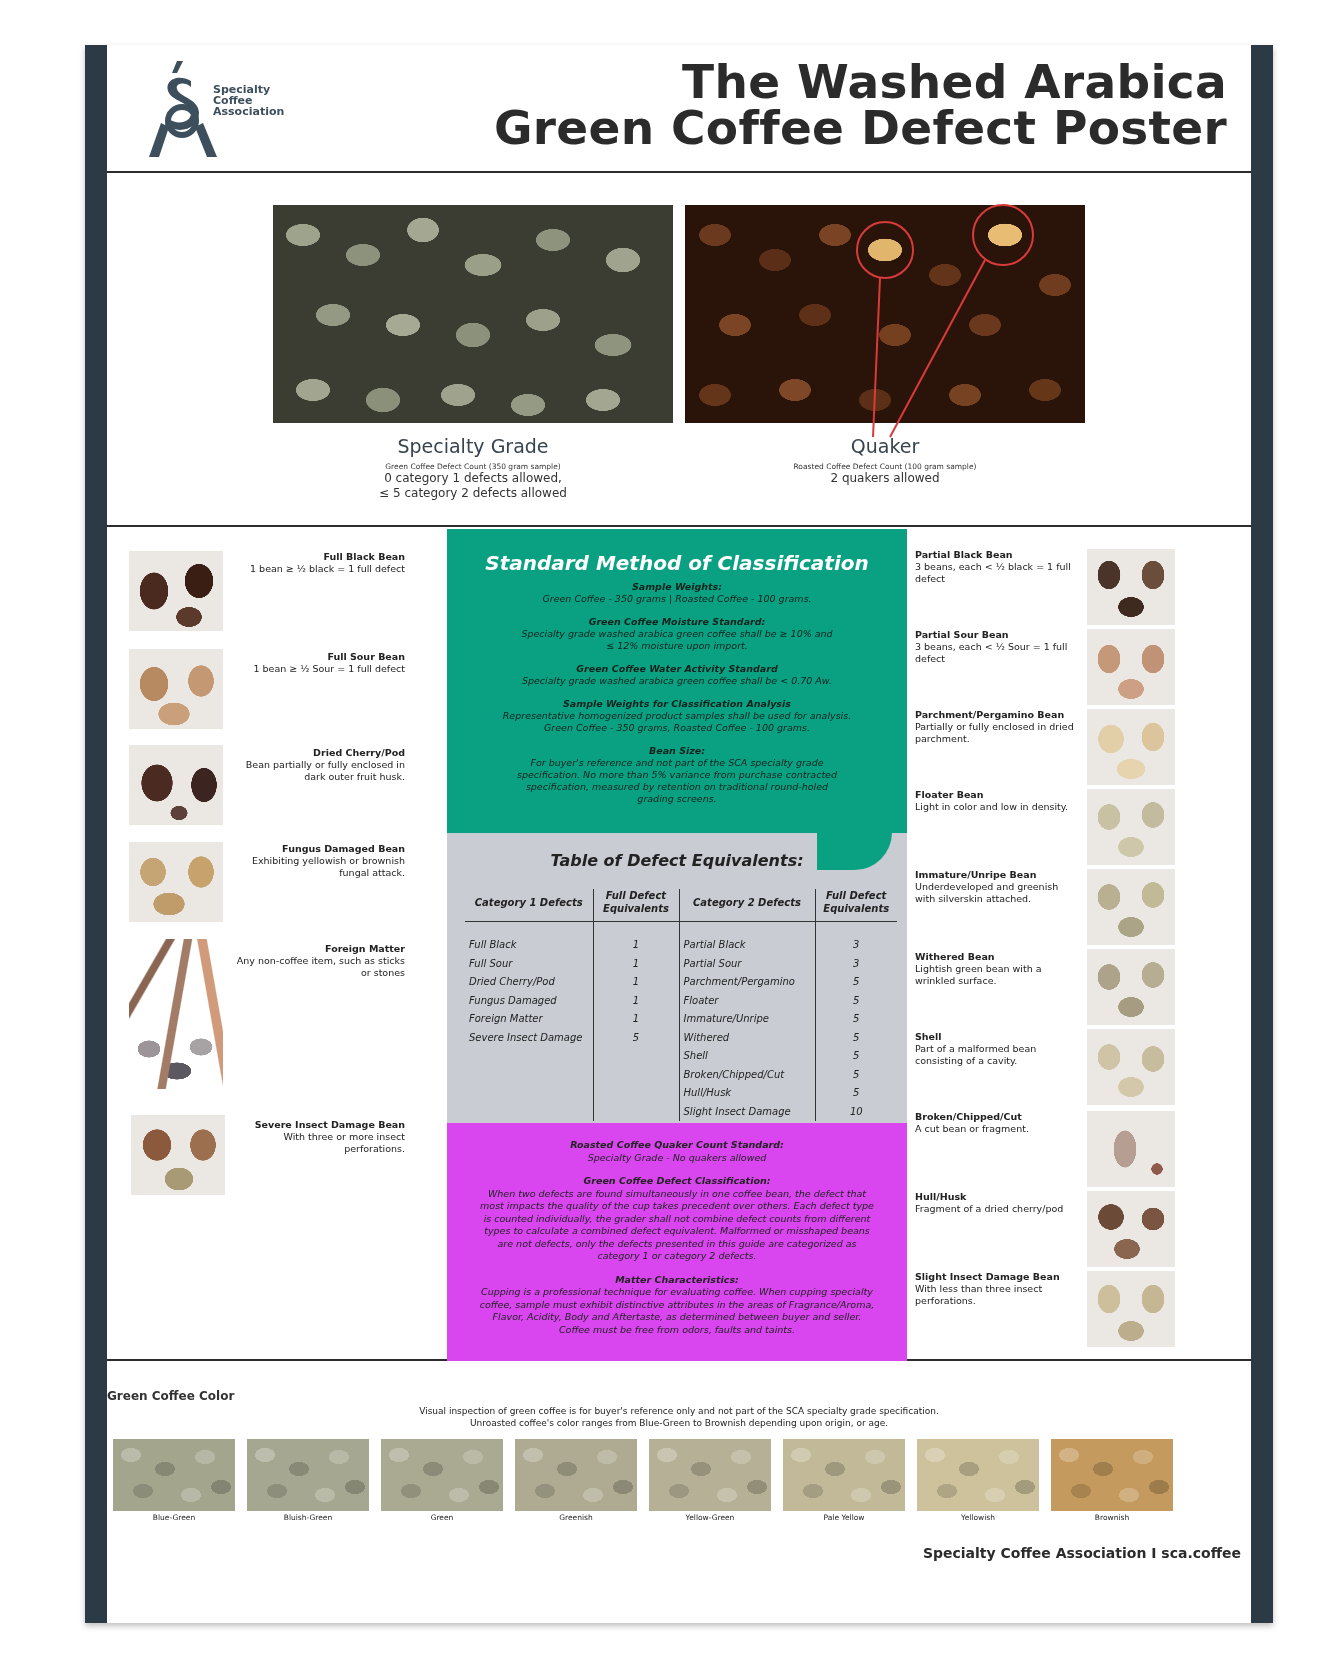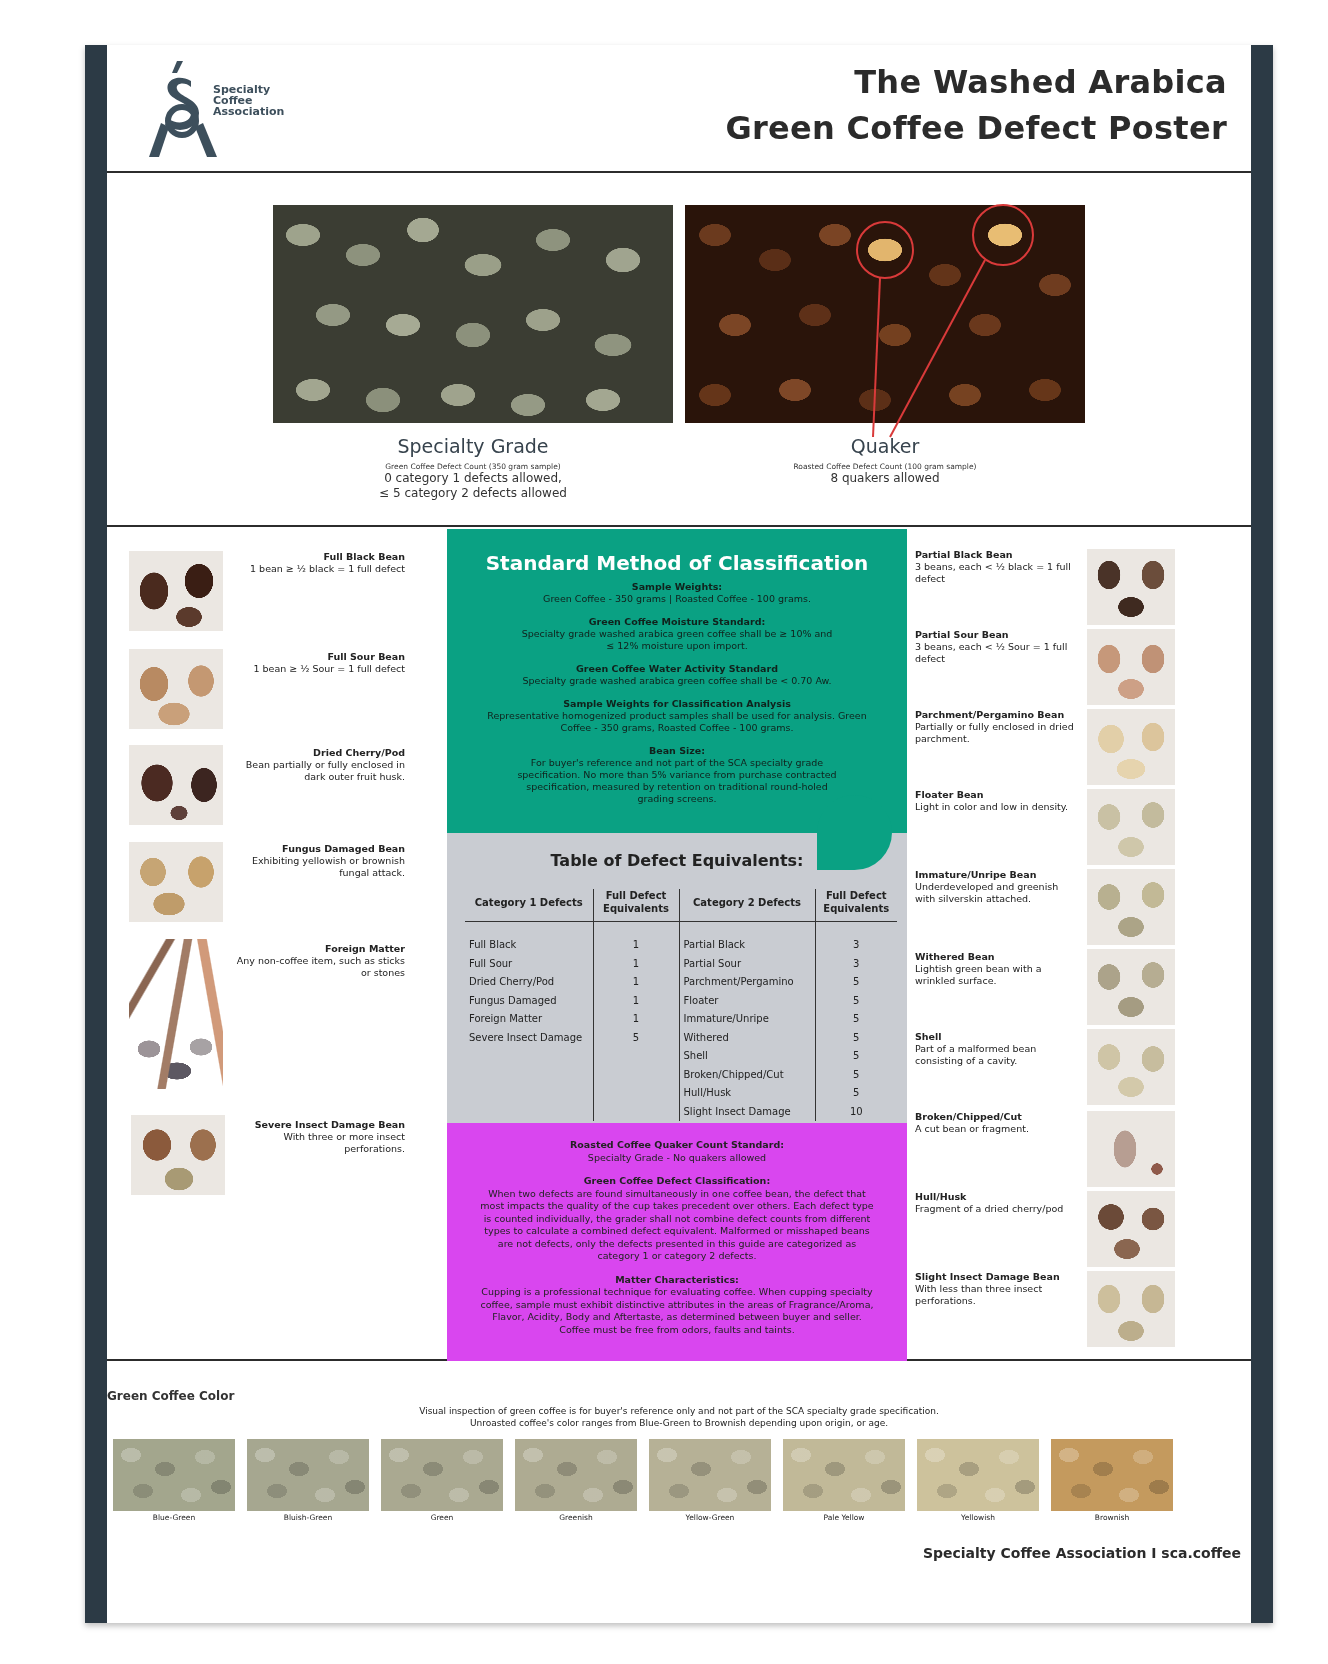--- a/index.html
+++ b/index.html
@@ -11,21 +11,21 @@
     background: #2c3a45; box-shadow: 0 3px 6px rgba(0,0,0,0.25);
   }
   .sheet {
     position: absolute; left: 22px; top: 0; width: 1144px; height: 1578px; background: #fff;
   }
 
   
   .header { position: absolute; left: 0; top: 0; width: 1144px; height: 128px; border-bottom: 2px solid #2c2c2c; }
   .logo { position: absolute; left: 40px; top: 14px; width: 150px; height: 100px; }
   .logo-text { position: absolute; left: 106px; top: 39px; font-size: 11px; font-weight: bold; line-height: 11px; color: #3d4f5c; }
-  .title { position: absolute; right: 24px; top: 14px; text-align: right; font-size: 32px; font-weight: bold; color: #2b2b2b; line-height: 46px; letter-spacing: 0.3px; }
+  .title { position: absolute; right: 24px; top: 14px; text-align: right; font-size: 47px; font-weight: bold; color: #2b2b2b; line-height: 46px; letter-spacing: 0.3px; }
 
   
   .hero { position: absolute; left: 0; top: 130px; width: 1144px; height: 352px; border-bottom: 2px solid #2c2c2c; }
   .hero-img { position: absolute; top: 30px; width: 400px; height: 218px; overflow: hidden; }
   .hero-img.green { left: 166px; background:
       radial-gradient(ellipse 28px 18px at 30px 30px, #9ea38c 60%, transparent 62%),
       radial-gradient(ellipse 28px 18px at 90px 50px, #8d927d 60%, transparent 62%),
       radial-gradient(ellipse 26px 20px at 150px 25px, #a4a892 60%, transparent 62%),
       radial-gradient(ellipse 30px 18px at 210px 60px, #9a9f88 60%, transparent 62%),
       radial-gradient(ellipse 28px 18px at 280px 35px, #8e937e 60%, transparent 62%),
@@ -70,21 +70,21 @@
 
   
   .middle { position: absolute; left: 0; top: 484px; width: 1144px; height: 832px; border-bottom: 2px solid #2c2c2c; }
   .defect-left { position: absolute; left: 0; top: 0; width: 340px; height: 832px; }
   .defect-right { position: absolute; left: 800px; top: 0; width: 344px; height: 832px; }
   .d-thumb { position: absolute; width: 94px; height: 80px; background: #eae7e2; overflow: hidden; }
   .d-text-l { position: absolute; width: 170px; text-align: right; font-size: 9.5px; line-height: 12px; color: #222; }
   .d-text-r { position: absolute; width: 160px; text-align: left; font-size: 9.5px; line-height: 12px; color: #222; }
   .d-name { font-weight: bold; display: block; }
 
-  .center { position: absolute; left: 340px; top: 0; width: 460px; height: 616px; }
+  .center { position: absolute; left: 340px; top: 0; width: 460px; height: 616px; font-style: italic; }
   .teal { position: absolute; left: 0; top: 0; width: 460px; height: 304px; background: #0aa183; text-align: center; color: #10221c; overflow: hidden; }
   .teal h1 { font-size: 20px; color: #fff; font-weight: bold; margin-top: 22px; margin-bottom: 6px; }
   .teal .blk { font-size: 9.5px; line-height: 12px; margin-bottom: 11px; }
   .teal .blk b { display: block; }
   .leaf { position: absolute; right: 15px; top: 266px; width: 75px; height: 75px; background: #0aa183; border-radius: 0 50% 50% 50%; transform: rotate(-90deg); }
   .gray { position: absolute; left: 0; top: 304px; width: 460px; height: 290px; background: #c9ccd2; }
   .gray h3 { text-align: center; font-size: 16px; font-weight: bold; color: #222; margin-top: 18px; }
   table.eq { position: absolute; left: 18px; top: 56px; width: 432px; border-collapse: collapse; font-size: 10px; color: #222; }
   table.eq th { font-weight: bold; text-align: center; font-size: 10px; line-height: 13px; padding: 0 4px 6px; border-bottom: 1.5px solid #333; }
   table.eq td { height: 18.5px; padding: 0 4px; }
@@ -141,21 +141,21 @@
     </svg>
     <div class="hero-caption left">
       <h2>Specialty Grade</h2>
       <div class="small">Green Coffee Defect Count (350 gram sample)</div>
       <div class="line">0 category 1 defects allowed,</div>
       <div class="line">≤ 5 category 2 defects allowed</div>
     </div>
     <div class="hero-caption right">
       <h2>Quaker</h2>
       <div class="small">Roasted Coffee Defect Count (100 gram sample)</div>
-      <div class="line">8 quakers allowed</div>
+      <div class="line">2 quakers allowed</div>
     </div>
   </div>
 
   <div class="middle">
 
     <div class="defect-left">
       <div class="d-thumb" style="left:22px;top:22px;background:radial-gradient(ellipse 20px 26px at 25px 40px,#4a2a1e 70%,transparent 72%),radial-gradient(ellipse 20px 24px at 70px 30px,#3a1e14 70%,transparent 72%),radial-gradient(ellipse 18px 14px at 60px 66px,#5b3a2c 70%,transparent 72%),#ebe7e2;"></div>
       <div class="d-text-l" style="left:128px;top:22px;">
         <span class="d-name">Full Black Bean</span>
         <span>1 bean ≥ ½ black = 1 full defect</span>

